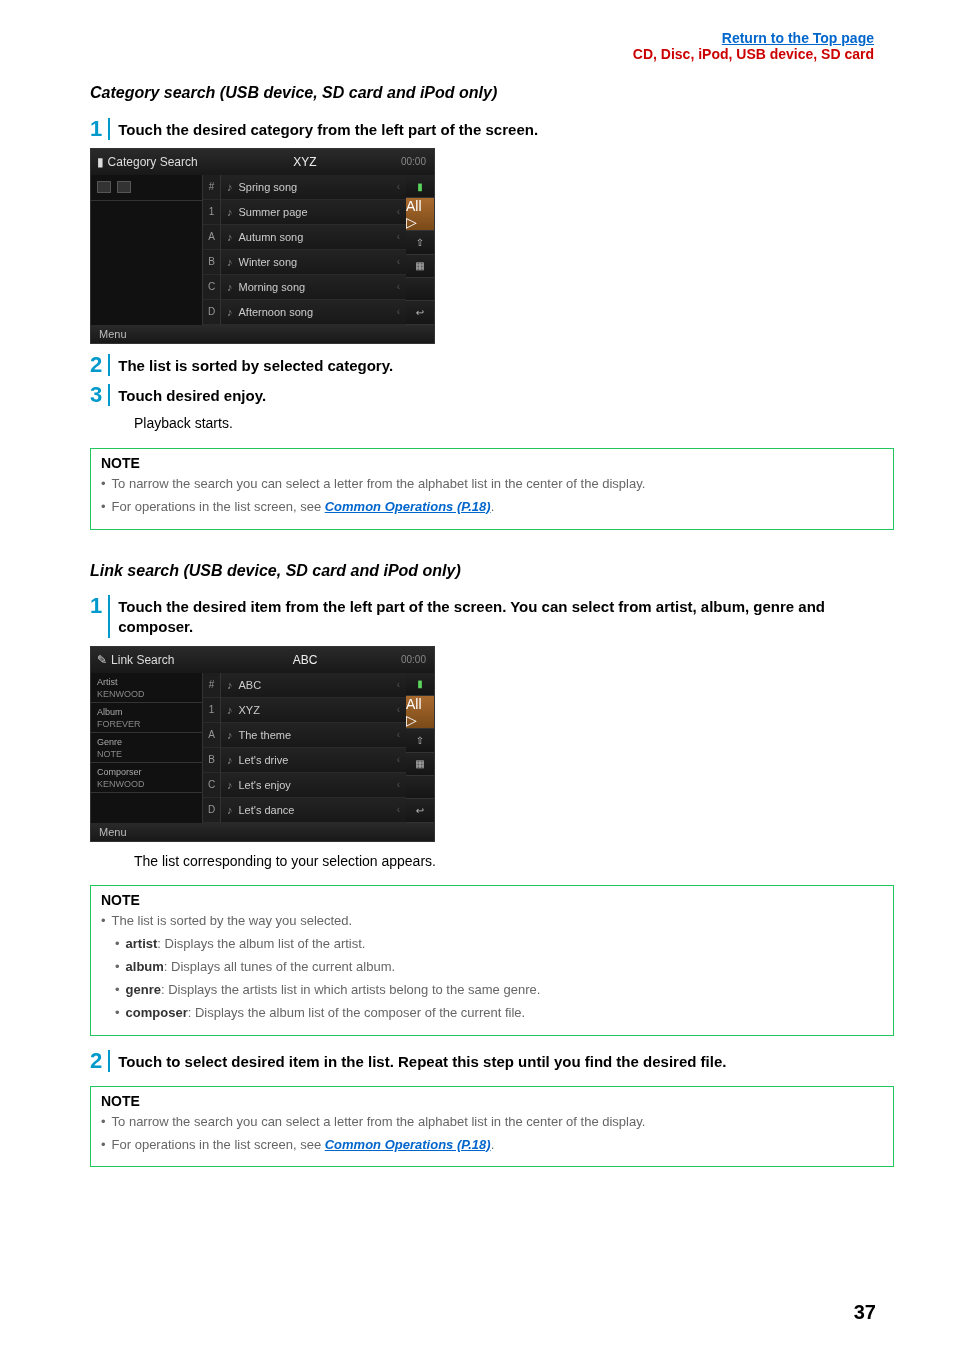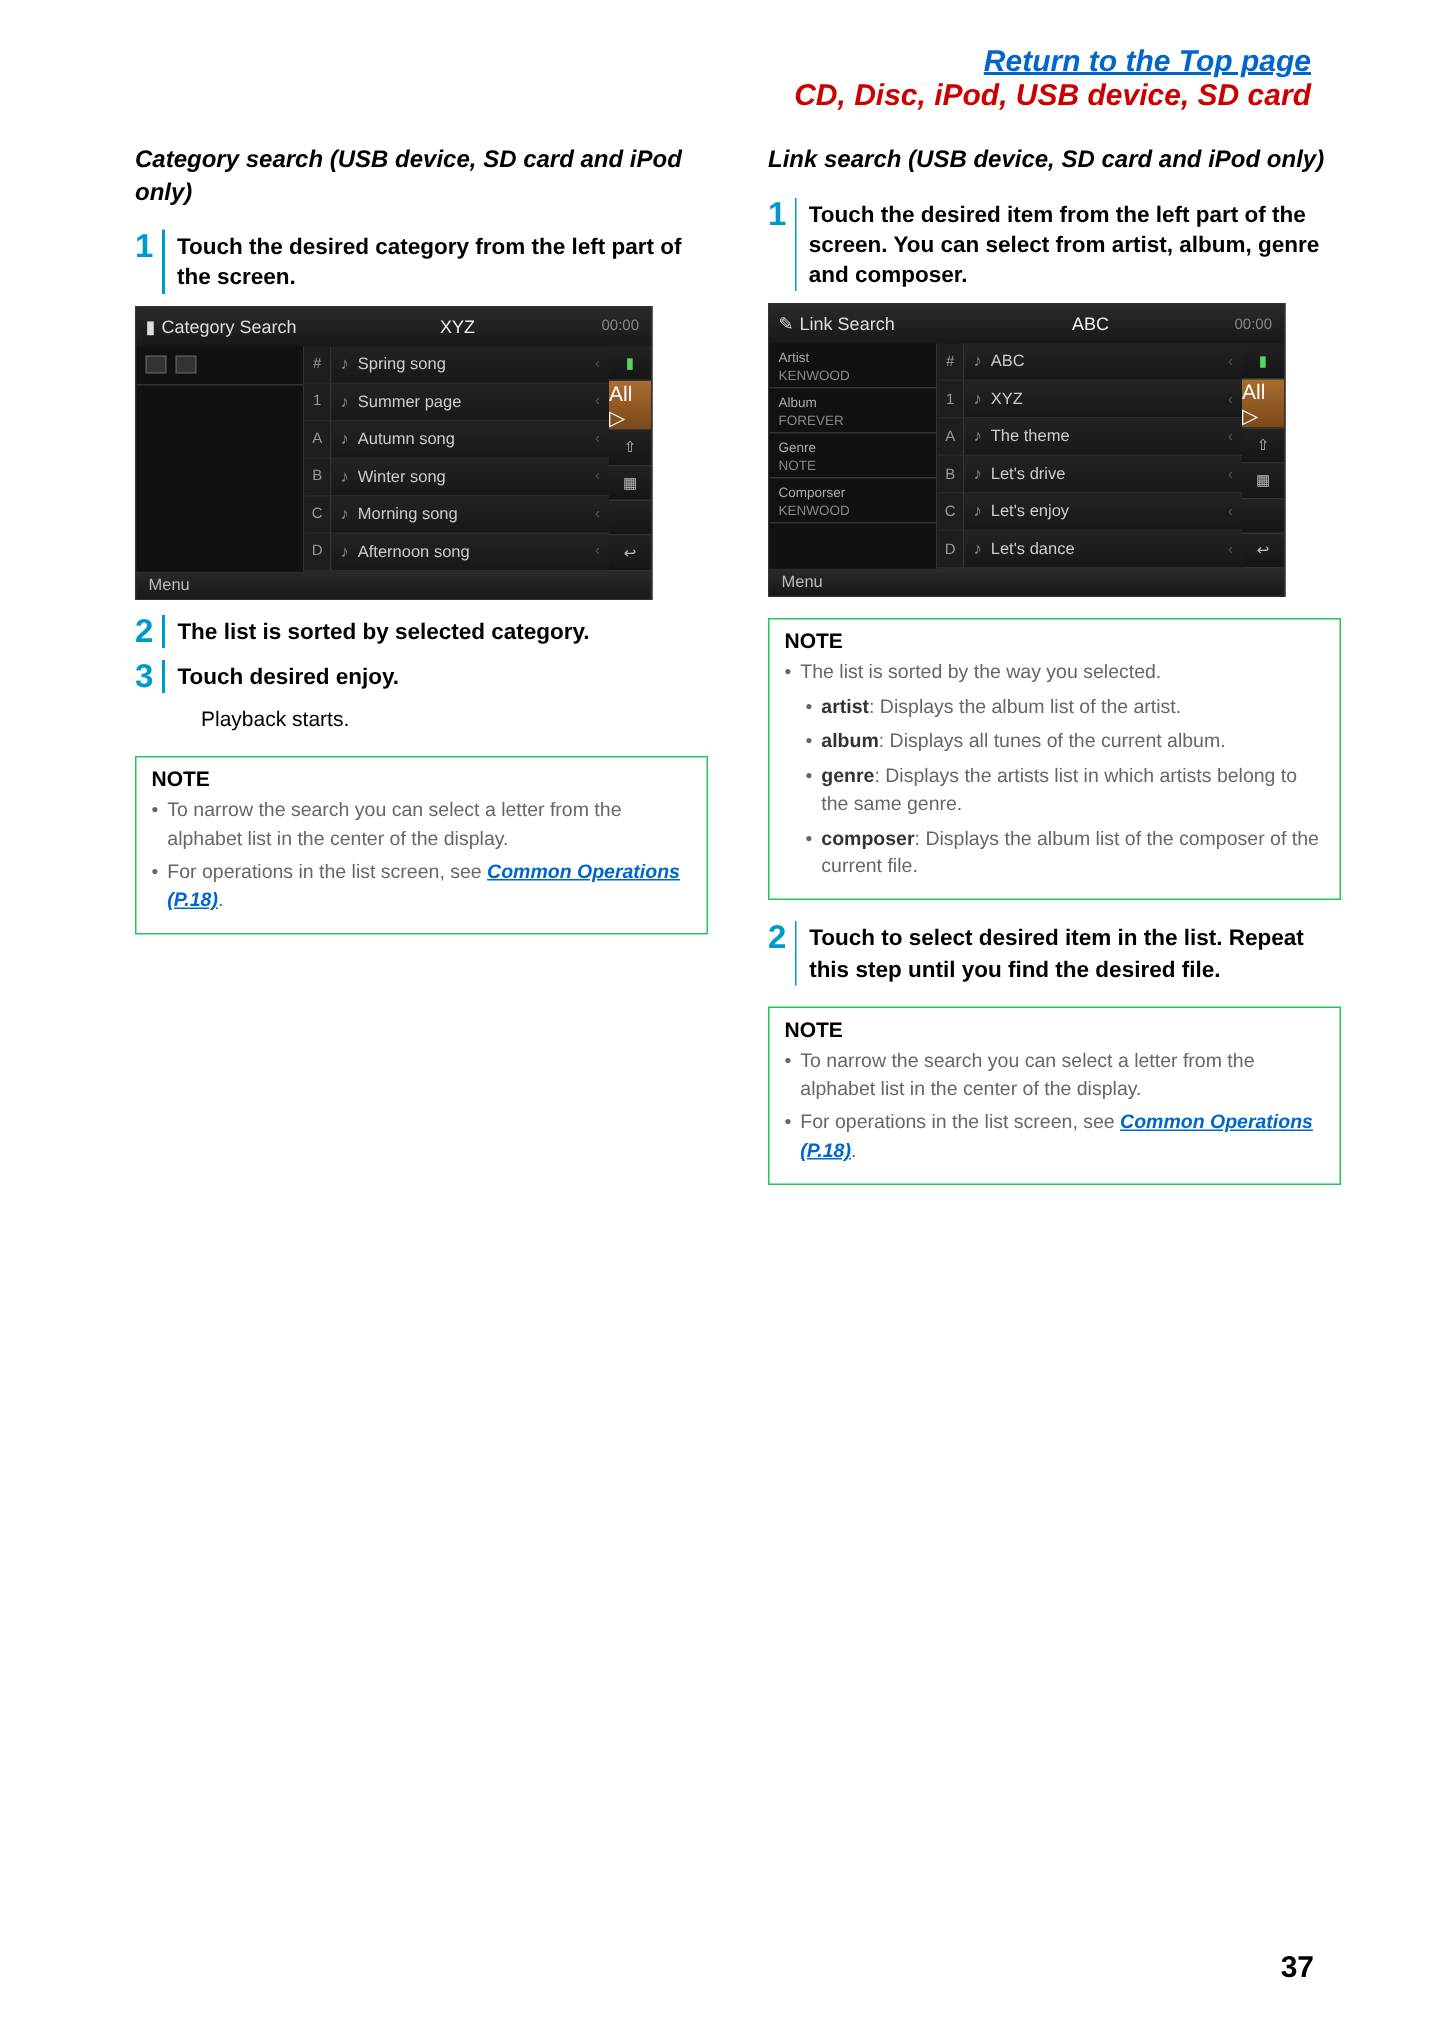--- a/index.html
+++ b/index.html
@@ -7,30 +7,30 @@
     font-family: Arial, Helvetica, sans-serif;
     background: #fff;
     width: 954px;
     height: 1354px;
     position: relative;
     color: #000;
   }
   .header-links {
     text-align: right;
     padding: 30px 80px 10px 0;
-    font-size: 20px;
-    font-weight: bold;
-    font-style: italic;
+    font-size: 14px;
+    font-weight: bold;
   }
   .header-links a { color: #0066cc; text-decoration: underline; display: block; }
   .header-links .line2 { color: #cc0000; }
   .columns {
     display: flex;
     padding: 10px 60px 0 90px;
-    gap: 40px;
+    gap: 30px;
+    flex-direction: column;
   }
   .col { flex: 1; }
   .section-title {
     font-weight: bold;
     font-style: italic;
     font-size: 16px;
     margin-bottom: 14px;
     line-height: 1.35;
   }
   .step {
@@ -391,20 +391,21 @@
           <div class="rbtn all">All ▷</div>
           <div class="rbtn">⇧</div>
           <div class="rbtn">▦</div>
           <div class="rbtn"></div>
           <div class="rbtn">↩</div>
         </div>
       </div>
       <div class="mock-menu">Menu</div>
     </div>
 
+    <div class="step-sub">The list corresponding to your selection appears.</div>
 
     <div class="note-box">
       <div class="note-title">NOTE</div>
       <div class="note-body">
         <div class="bullet">
             <span class="dot">•</span>
             <span>The list is sorted by the way you selected.</span>
           </div>
         <div class="bullet sub-bullet">
             <span class="dot">•</span>

